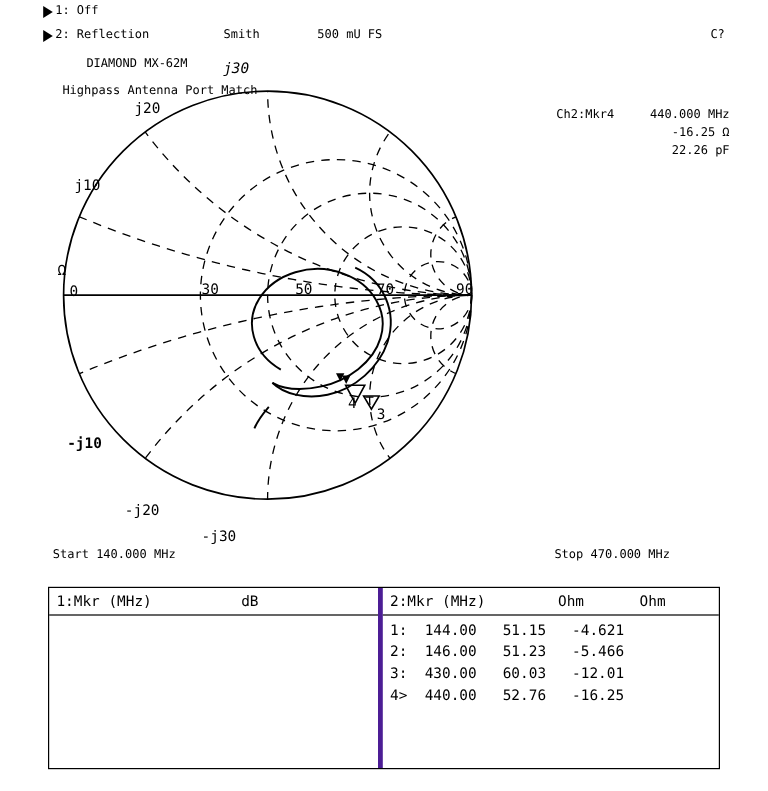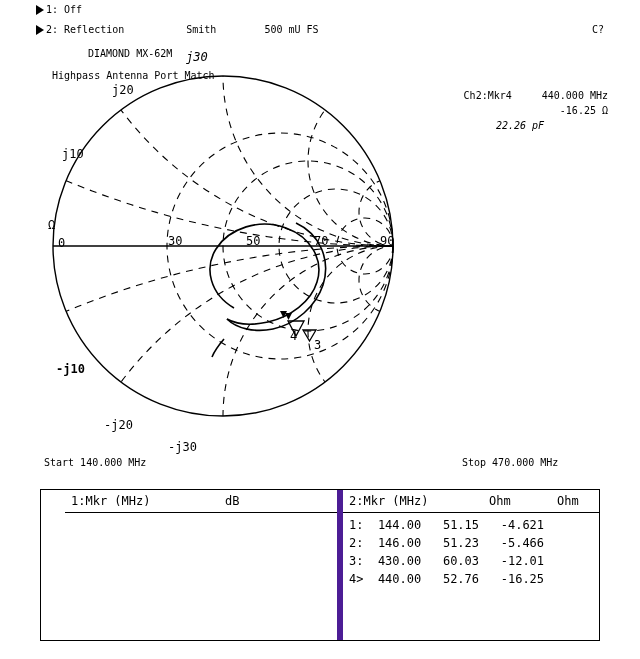--- a/index.html
+++ b/index.html
@@ -37,38 +37,38 @@
   #readout{left:432px;top:88px;}
   #readout div{text-align:right;white-space:pre;}
 
   
   #startlbl{left:44px;top:455px;}
   #stoplbl{left:462px;top:455px;}
 
   
   #tables{left:40px;top:489px;width:560px;height:152px;border:1px solid #000;box-sizing:border-box;display:flex;}
   .tblcol{box-sizing:border-box;position:relative;}
-  .col1{width:278px;border-right:6px solid #4c1d95;margin-left:24px;}
+  .col1{width:278px;border-right:4px solid #4c1d95;}
   .col2{flex:1;}
   .tblhdr{position:absolute;left:0;top:0;right:0;height:22px;border-bottom:1px solid #000;}
   .tblhdr span{position:absolute;top:4px;font-size:12px;white-space:pre;}
   .rows{position:absolute;left:0;top:26px;right:0;font-size:12px;line-height:18px;white-space:pre;}
   .rows .r{padding-left:6px;}
 </style>
 </head>
 <body>
 
 <div class="tri" id="tri1"></div>
 <div class="abs t mono" id="hdr1">1: Off</div>
 
 <div class="tri" id="tri2"></div>
 <div class="abs t mono" id="hdr2"><span>2: Reflection</span><span style="display:inline-block;width:62px;"></span><span>Smith</span><span style="display:inline-block;width:48px;"></span><span>500 mU FS</span></div>
 <div class="abs t mono" style="left:592px;top:22px;">C?</div>
 
-<div class="abs t mono" style="left:56px;top:46px;padding-left:32px;">DIAMOND MX-62M</div>
+<div class="abs t mono" style="left:40px;top:46px;padding-left:32px;">DIAMOND MX-62M</div>
 <div class="abs t mono" style="left:52px;top:68px;">Highpass Antenna Port Match</div>
 
 <svg class="abs" id="smith" width="430" height="420" viewBox="0 0 430 420">
   <g fill="none" stroke="#000" stroke-width="1.4">
 
     <circle cx="195" cy="210" r="170"></circle>
   </g>
 
   <line x1="25" y1="210" x2="365" y2="210" stroke="#000" stroke-width="1.4"></line>
 
@@ -131,21 +131,21 @@
 <div class="abs lbl mono" style="left:48px;top:218px;">Ω</div>
 <div class="abs lbl mono" style="left:58px;top:236px;">0</div>
 <div class="abs lbl mono" style="left:168px;top:234px;">30</div>
 <div class="abs lbl mono" style="left:246px;top:234px;">50</div>
 <div class="abs lbl mono" style="left:314px;top:234px;">70</div>
 <div class="abs lbl mono" style="left:380px;top:234px;">90</div>
 
 <div class="abs" id="readout">
   <div class="t mono"><span>Ch2:Mkr4</span><span style="display:inline-block;width:30px;"></span><span>440.000 MHz</span></div>
   <div class="t mono" style="text-align:right;width:176px;">-16.25 Ω</div>
-  <div class="t mono" style="text-align:center;width:176px;font-style:italic;">22.26 pF</div>
+  <div class="t mono" style="text-align:right;width:176px;">22.26 pF</div>
 </div>
 
 <div class="abs t mono" id="startlbl">Start 140.000 MHz</div>
 <div class="abs t mono" id="stoplbl">Stop 470.000 MHz</div>
 
 <div class="abs" id="tables">
   <div class="tblcol col1">
     <div class="tblhdr">
       <span style="left:6px;">1:Mkr (MHz)</span>
       <span style="left:160px;">dB</span>

